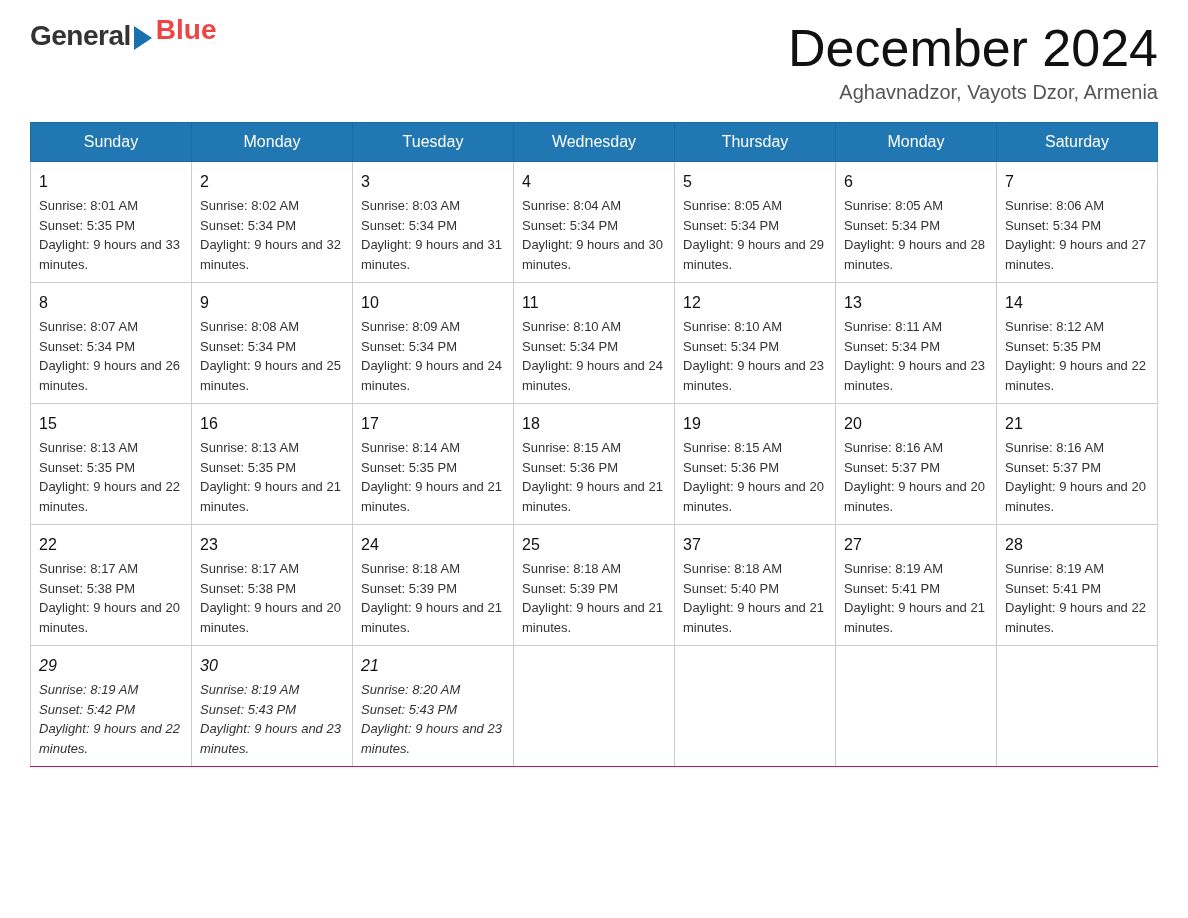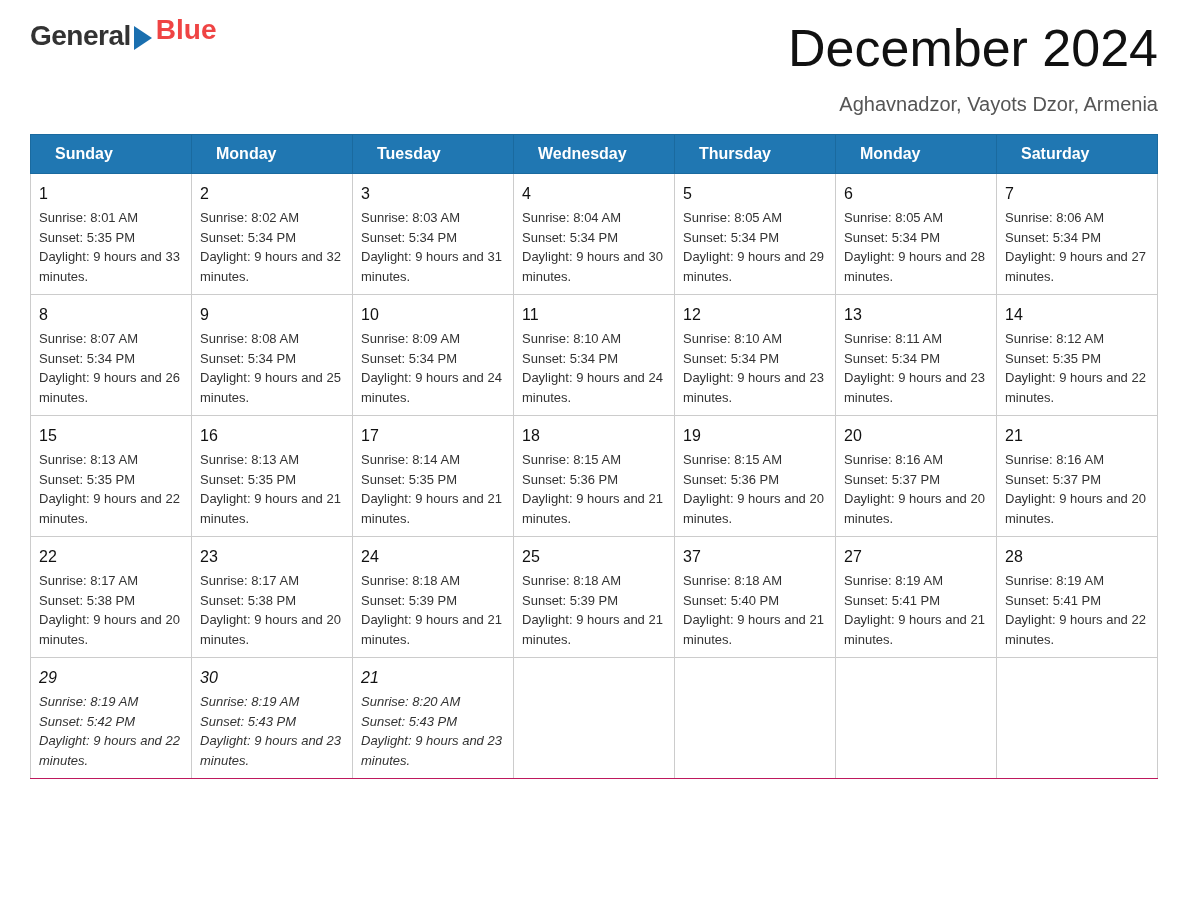--- a/index.html
+++ b/index.html
@@ -51,34 +51,34 @@
     }
     .main-title {
       font-size: 52px;
       font-weight: normal;
       color: #111;
       line-height: 1.1;
     }
     .subtitle {
       font-size: 20px;
       color: #555;
-      margin-top: 16px;
+      margin-top: 4px;
     }
     .calendar {
       width: 100%;
       border-collapse: collapse;
       border: 1px solid #ccc;
     }
     .calendar th {
       background-color: #2077b2;
       color: #fff;
       font-size: 16px;
-      font-weight: bold;
+      font-weight: normal;
       padding: 10px 24px;
-      text-align: left;
+      text-align: center;
       border: 1px solid #1a6a9f;
     }
     .calendar td {
       vertical-align: top;
       padding: 8px;
       border: 1px solid #ccc;
       width: 14.28%;
       min-height: 90px;
       font-size: 13px;
       color: #333;

